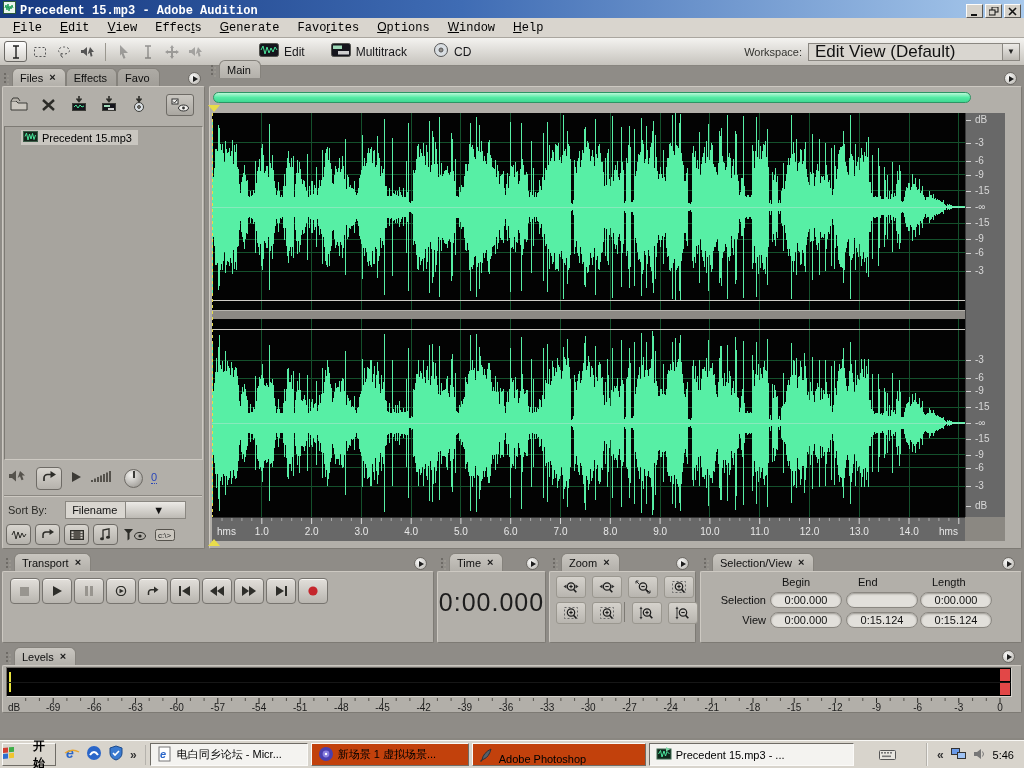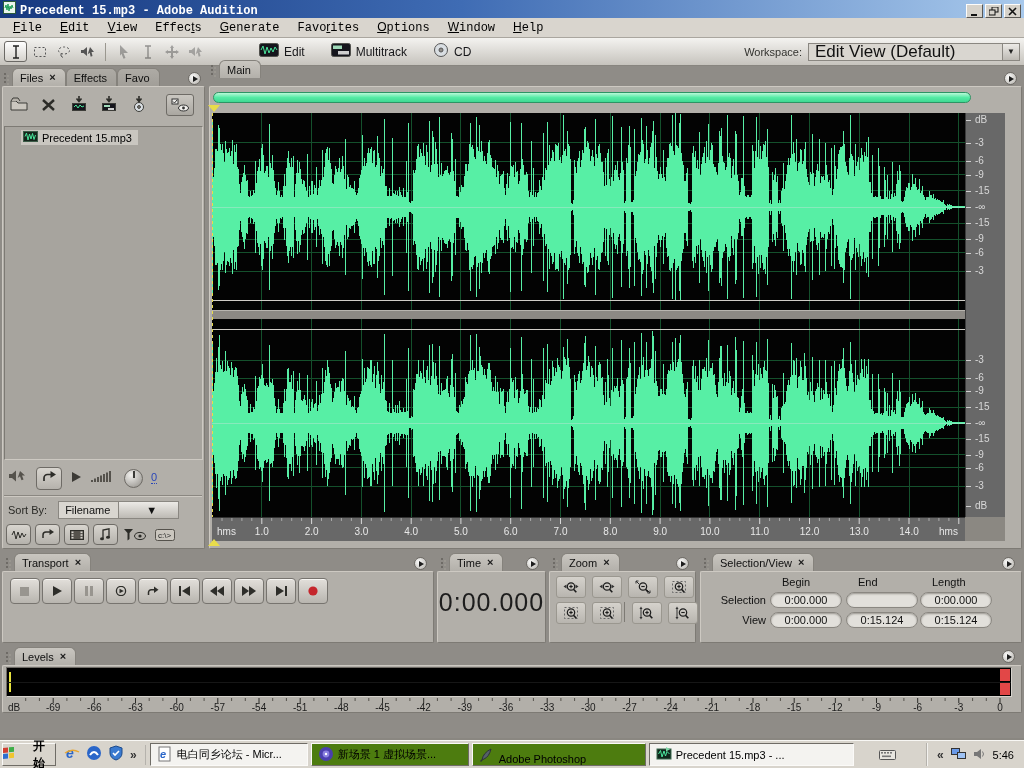--- a/index.html
+++ b/index.html
@@ -42,21 +42,21 @@
 #files-adv{position:absolute;left:166px;top:94px;width:28px;height:22px;border:1px solid #6e6b66;border-radius:3px;background:linear-gradient(#cac7c1,#aaa7a1);display:flex;align-items:center;justify-content:center;}
 #file-list{position:absolute;left:4px;top:126px;width:199px;height:334px;background:#a7a49e;border:1px solid;border-color:#7d7a74 #cdc9c2 #cdc9c2 #7d7a74;}
 .file-row{display:flex;align-items:center;gap:4px;margin:3px 0 0 16px;padding:1px 6px 1px 2px;font:11px "Liberation Mono",monospace;color:#000;width:max-content;text-align:right;}
 .file-row.selected{background:#c9c6c0;}
 #files-playback{position:absolute;left:8px;top:464px;width:190px;height:28px;display:flex;align-items:center;gap:8px;}
 .loopbtn{width:26px;height:23px;border:1px solid #6e6b66;border-radius:4px;background:linear-gradient(#d8d5cf,#b5b2ac);display:flex;align-items:center;justify-content:center;}
 .knob{width:19px;height:19px;border-radius:50%;background:radial-gradient(circle at 6px 5px,#f2f1ee,#8f8c86);border:1px solid #6e6b66;position:relative;}
 .knob:after{content:"";position:absolute;left:8px;top:1px;width:2px;height:7px;background:#3a3a36;}
 .vol-zero{font-size:11px;color:#2a46b8;border-bottom:1px dotted #2a46b8;line-height:11px;}
 #files-sep{position:absolute;left:4px;top:495px;width:198px;height:1px;background:#8a8781;box-shadow:0 1px 0 #cdc9c2;}
-#sort-row{position:absolute;left:8px;top:501px;display:flex;align-items:center;gap:11px;font-size:11px;color:#2a2a26;}
+#sort-row{position:absolute;left:8px;top:501px;display:flex;align-items:center;gap:18px;font-size:11px;color:#2a2a26;}
 #sort-box{width:121px;height:18px;background:#d9d6d0;border:1px solid #8a8781;display:flex;align-items:center;}
 #sort-box span{flex:1;padding-left:6px;font-size:11px;color:#111;}
 #files-filter{position:absolute;left:6px;top:524px;display:flex;align-items:center;gap:4px;}
 .filtbtn{width:25px;height:21px;border:1px solid #6e6b66;border-radius:4px;background:linear-gradient(#d8d5cf,#b5b2ac);display:flex;align-items:center;justify-content:center;}
 .filtplain{width:26px;height:21px;display:flex;align-items:center;justify-content:center;}
 #overview-bar{position:absolute;left:213px;top:92px;width:758px;height:11px;border-radius:6px;border:1px solid #2d9464;background:linear-gradient(#b9f9d8,#55eba5 50%,#3fd892);}
 #wave-host{position:absolute;left:212px;top:113px;width:753px;height:404px;background:#030303;}
 #db-ruler{position:absolute;left:965px;top:113px;width:40px;height:404px;background:#686868;border-left:1px solid #3c3c3c;}
 .rlab{position:absolute;left:9px;font-size:10px;color:#d8d8d8;line-height:10px;}
 .rtick{position:absolute;left:0;width:5px;height:1px;background:#cfcfcf;}
@@ -82,21 +82,21 @@
 .clipbox{position:absolute;width:10px;height:12px;background:#e24747;}
 #meter-yellow{position:absolute;left:2px;top:4px;width:2px;height:20px;background:#e6e23e;}
 
 #statusbar{position:absolute;left:0;top:714px;width:1024px;height:26px;background:linear-gradient(#f3f2ef,#c8c5bf);border-top:1px solid #fff;box-shadow:0 -1px 0 #6e6b66;display:flex;align-items:center;font-size:11px;color:#17171a;}
 .sseg{height:100%;display:flex;align-items:center;padding:0 8px;white-space:nowrap;}
 .sseg.div{border-left:1px solid #97948e;box-shadow:inset 1px 0 0 #f3f2ef;}
 
 #taskbar{position:absolute;left:0;top:740px;width:1024px;height:28px;background:#d8d4cc;border-top:1px solid #f8f7f4;box-shadow:0 -2px 0 #8a8781;display:flex;align-items:center;padding:0 2px;}
 #startbtn{width:54px;height:23px;background:#d8d4cc;border:1px solid;border-color:#fbfaf8 #6f6c66 #6f6c66 #fbfaf8;display:flex;align-items:center;justify-content:center;gap:18px;font:bold 12px "Liberation Mono",monospace;color:#000;}
 #ql{display:flex;align-items:center;gap:6px;padding:0 8px;border-right:1px solid #b5b2ac;margin-right:4px;}
-.taskbtn{height:23px;display:flex;align-items:center;gap:4px;padding:0 6px;margin-right:3px;border:1px solid;border-color:#fbfaf8 #6f6c66 #6f6c66 #fbfaf8;background:#4d7c0f;font:11px "Liberation Mono",monospace;color:#000;overflow:hidden;white-space:nowrap;}
+.taskbtn{height:23px;display:flex;align-items:center;gap:4px;padding:0 6px;margin-right:3px;border:1px solid;border-color:#fbfaf8 #6f6c66 #6f6c66 #fbfaf8;background:#c2410c;font:11px "Liberation Mono",monospace;color:#000;overflow:hidden;white-space:nowrap;}
 .taskbtn.active{background:#f4f3f0;border-color:#6f6c66 #fbfaf8 #fbfaf8 #6f6c66;}
 #tray{margin-left:auto;display:flex;align-items:center;gap:7px;height:23px;border-left:1px solid #b5b2ac;box-shadow:inset 1px 0 0 #f3f2ef;padding:0 8px 0 10px;font-size:11px;color:#000;}
 #kbicon{margin-left:auto;display:flex;align-items:center;padding-right:8px;}
 .chev{font-size:12px;font-weight:bold;color:#333;}
 </style>
 </head>
 <body>
 
 <div id="screen">
 

